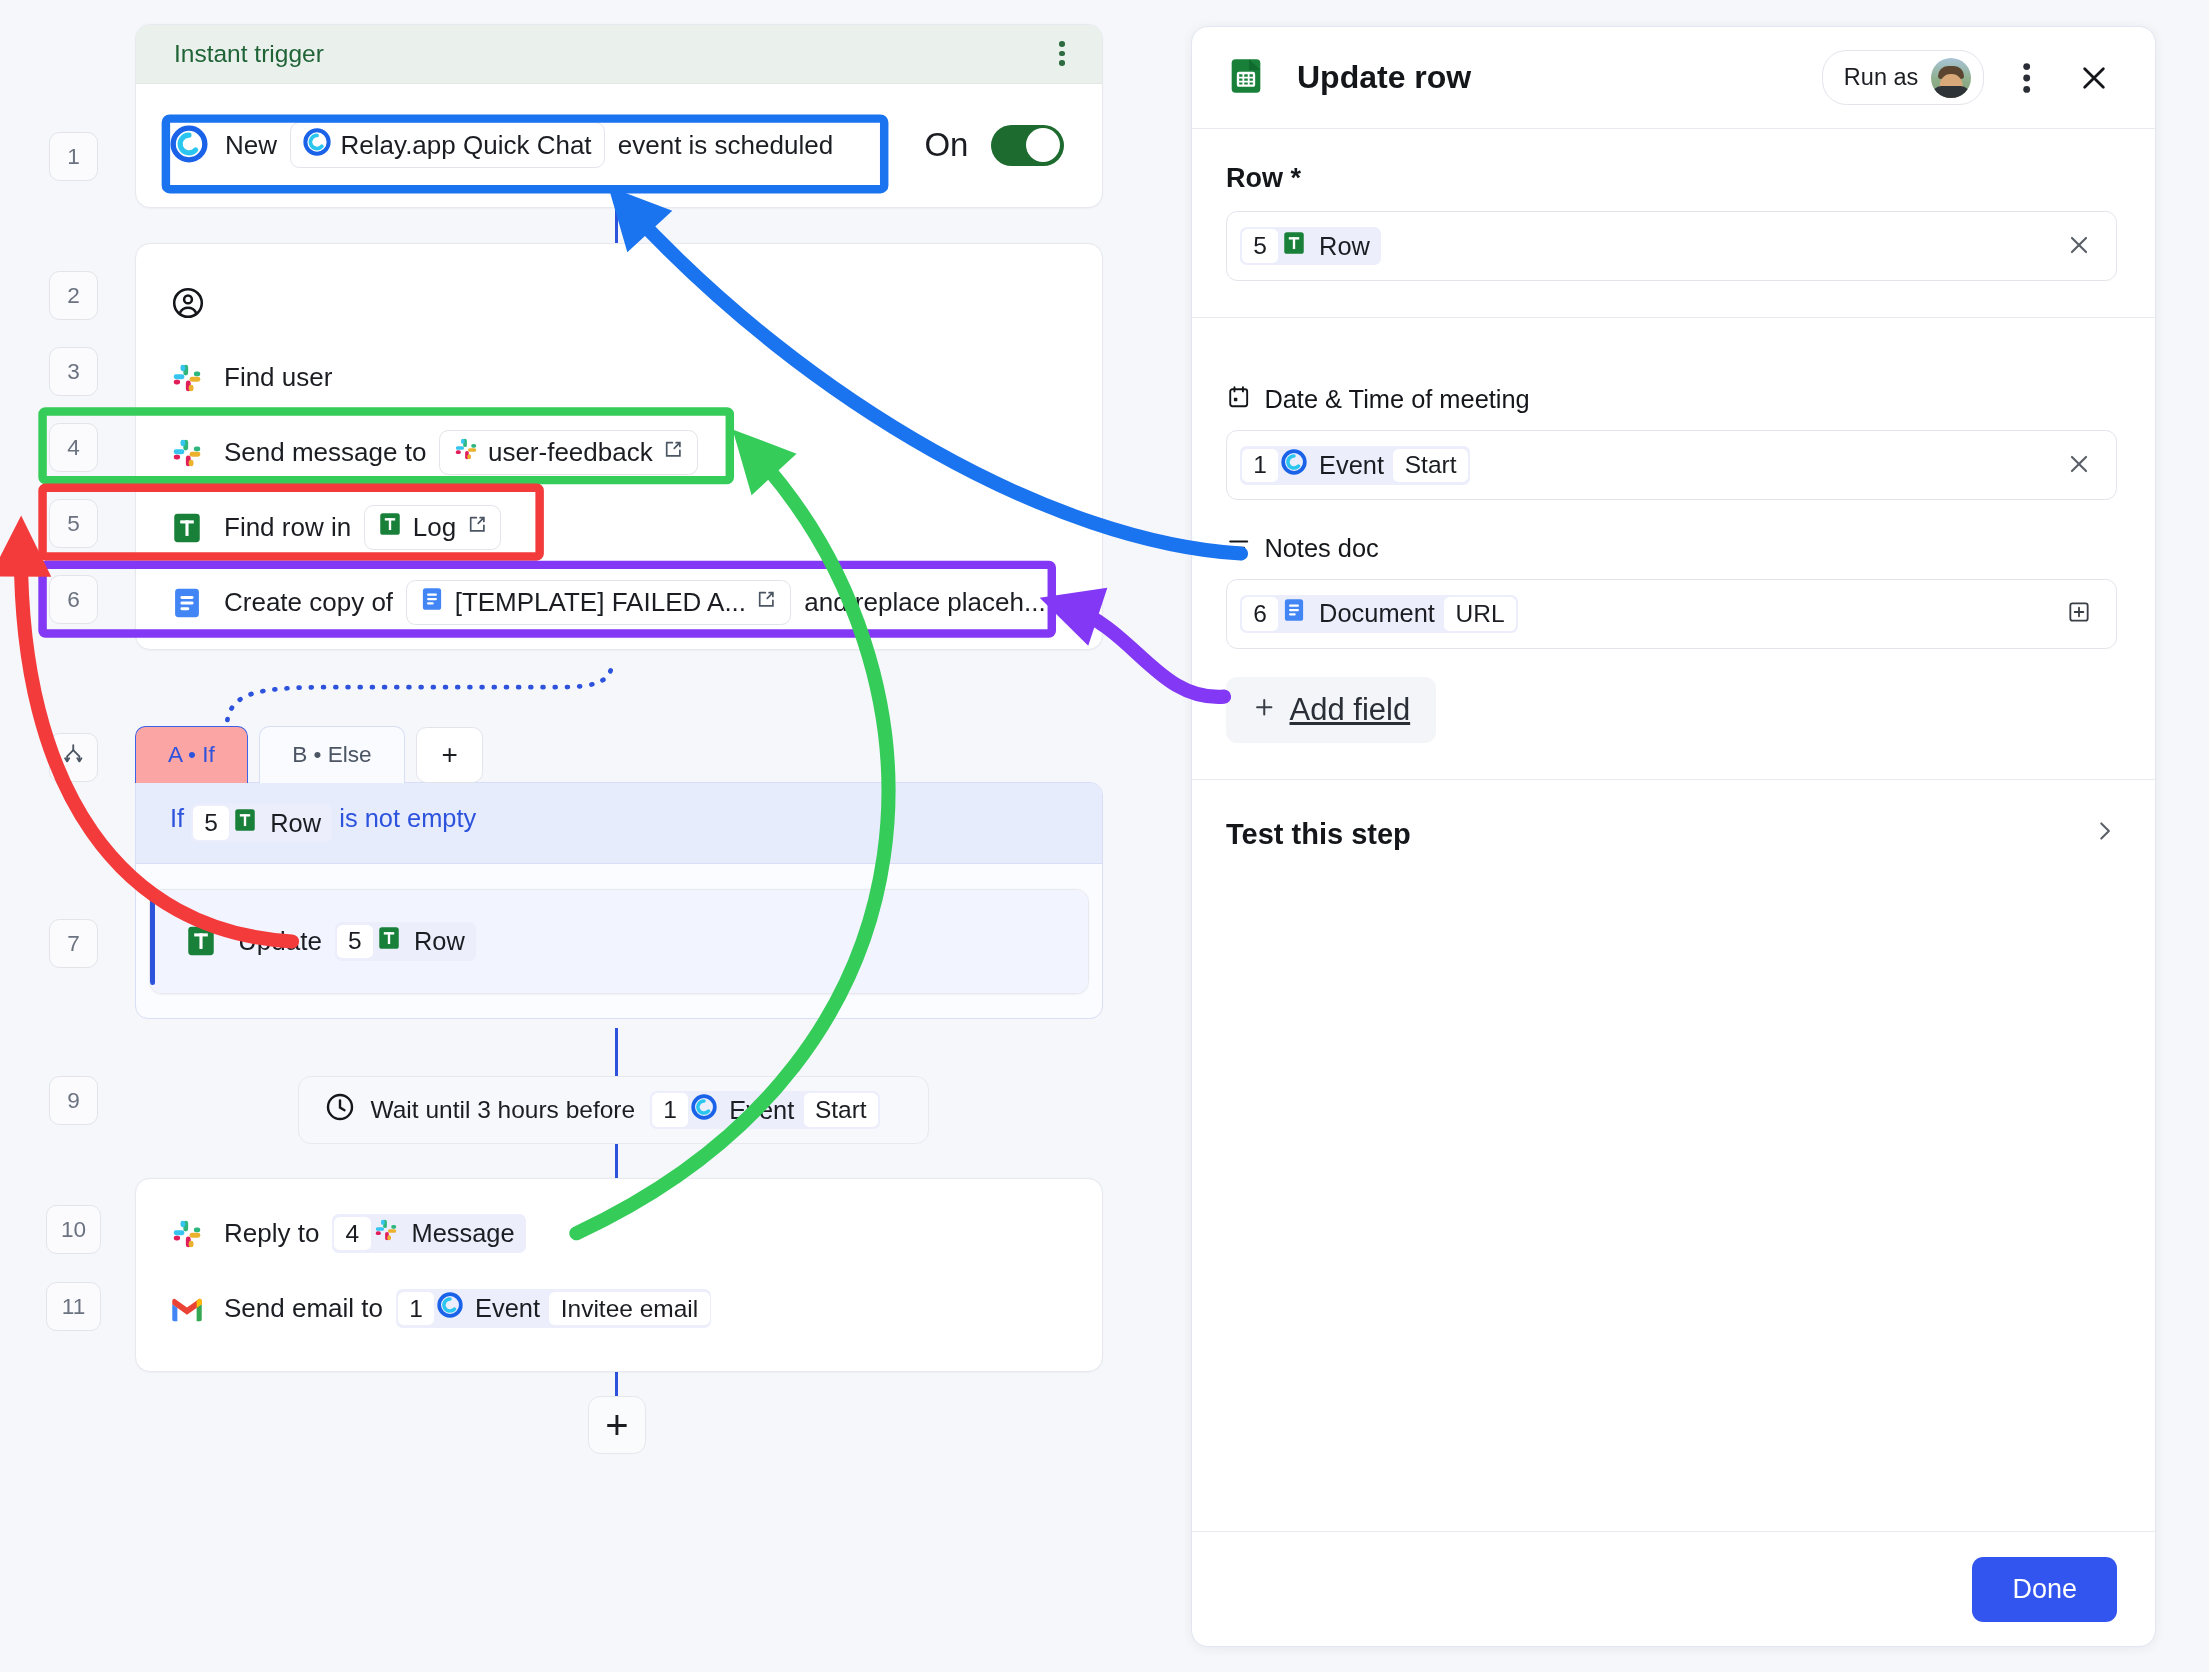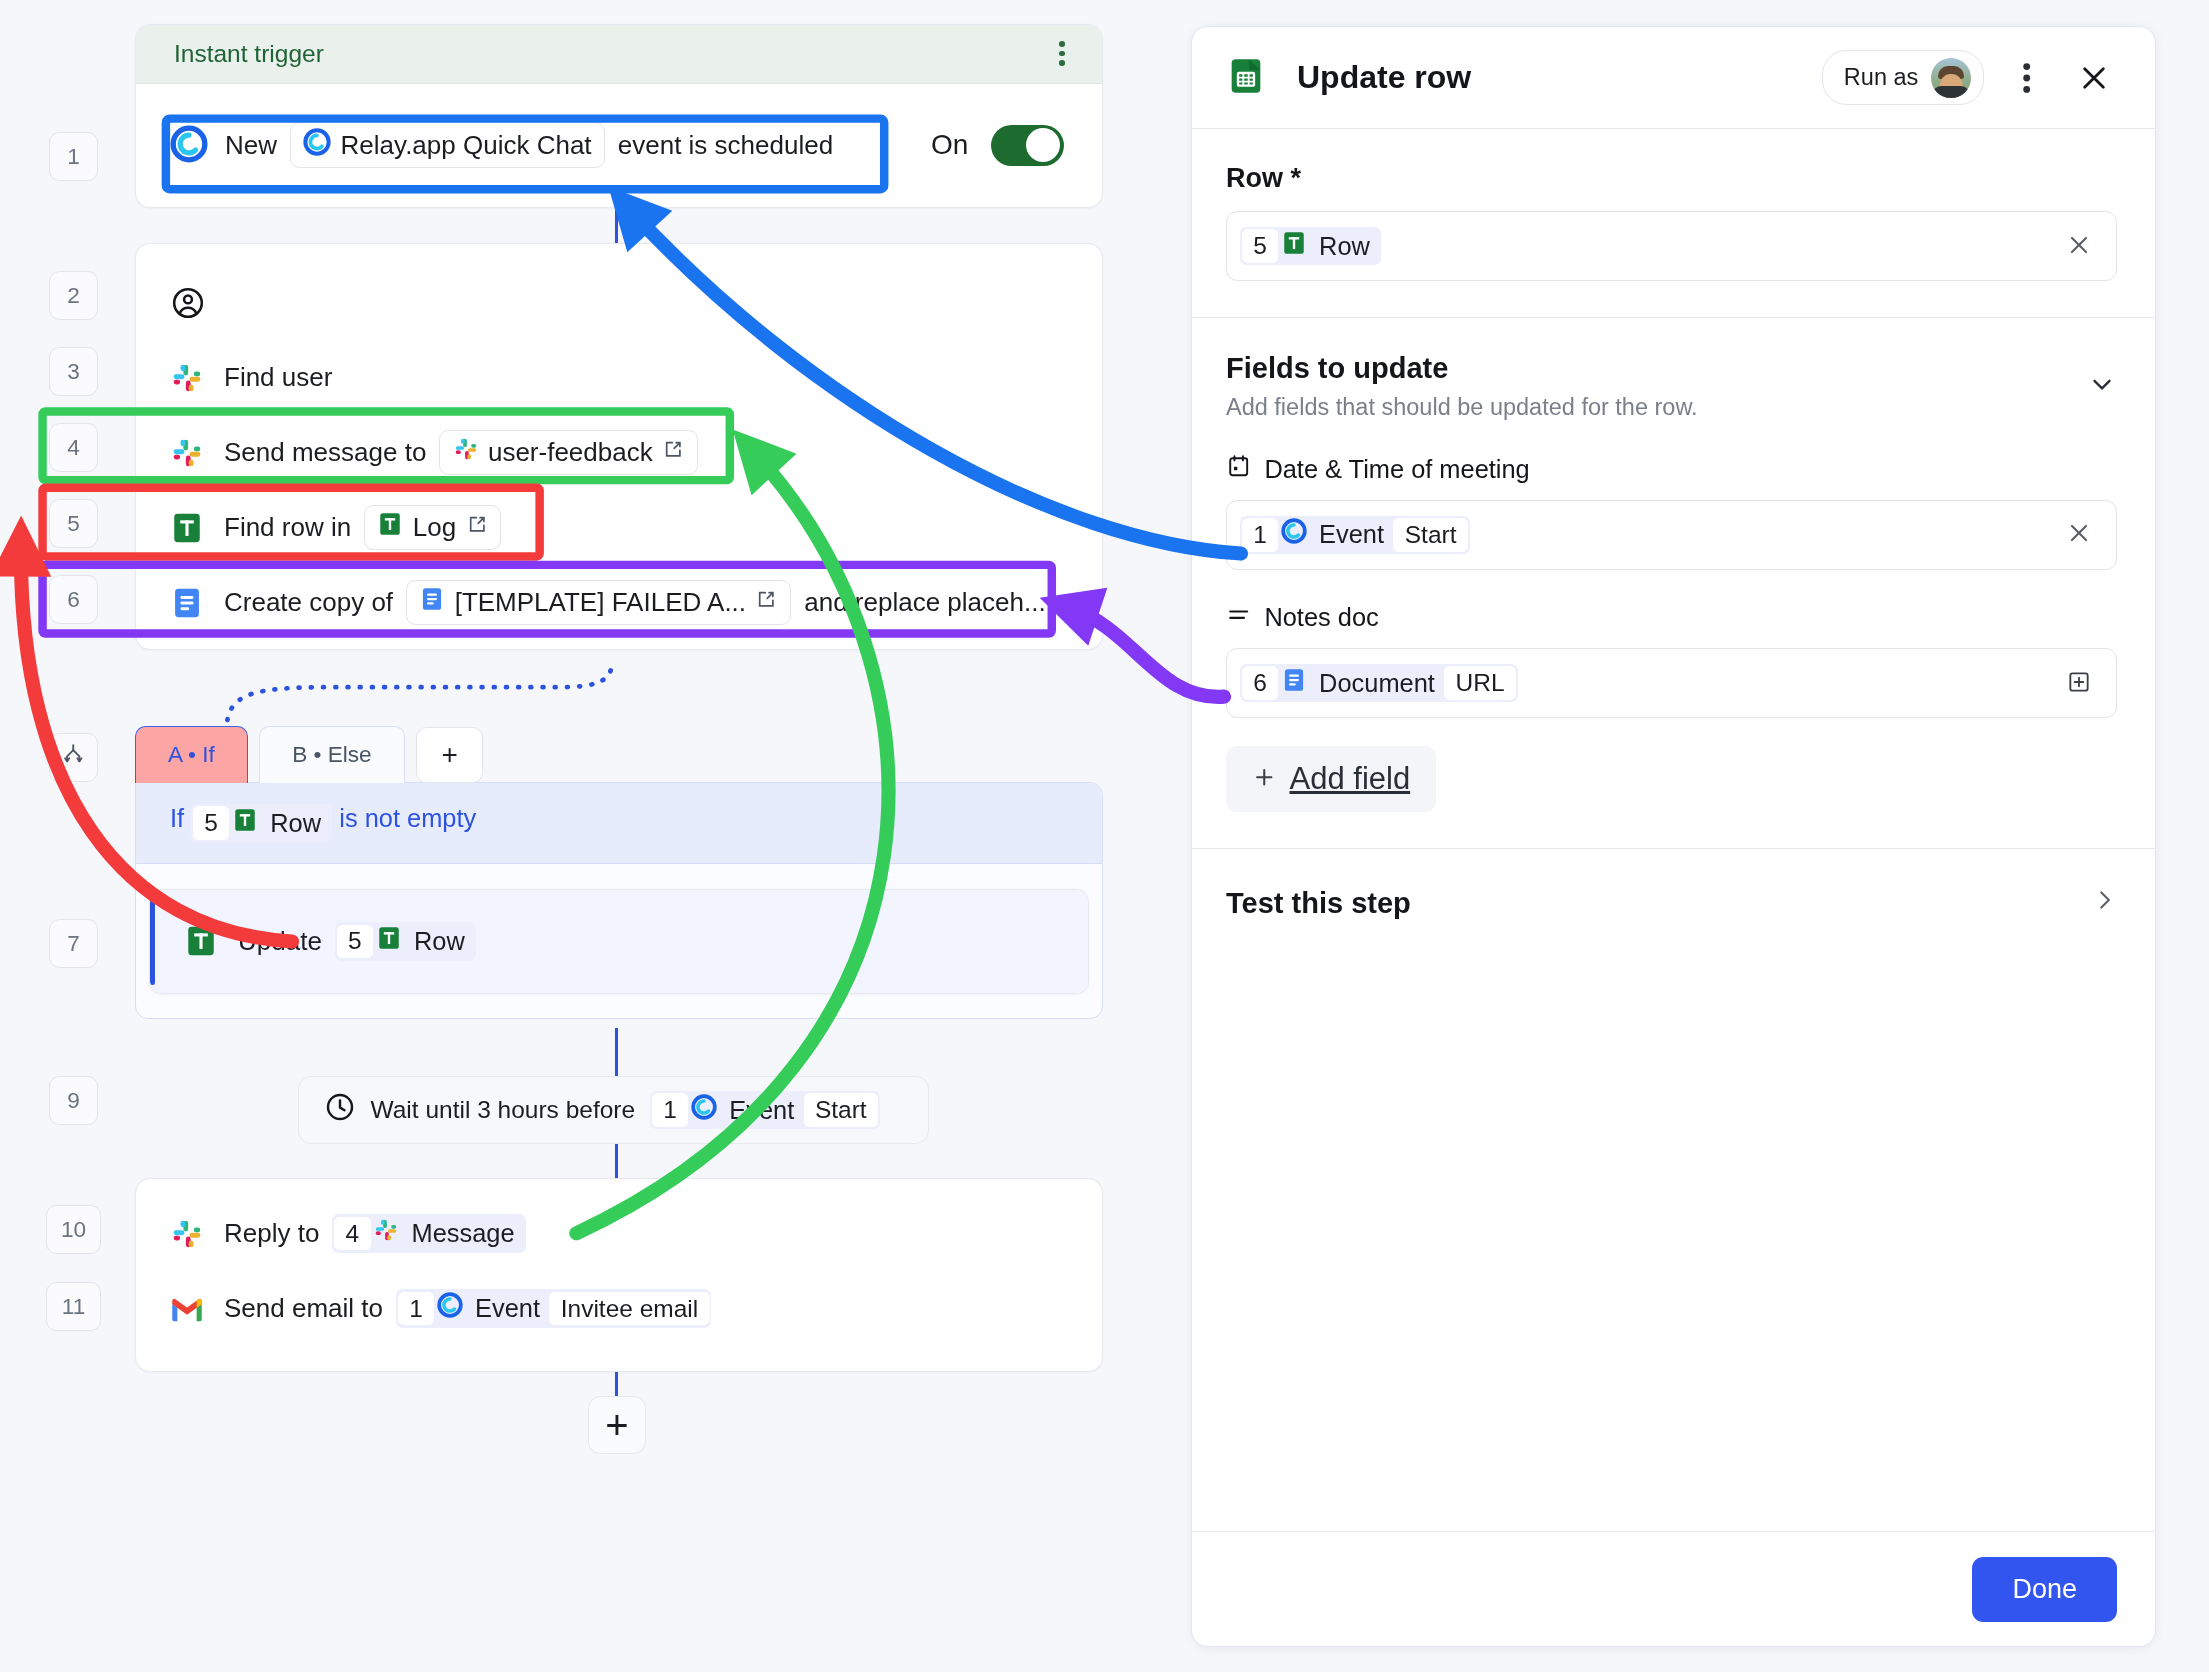--- a/index.html
+++ b/index.html
@@ -48,21 +48,21 @@
   }
   .chip.var {
     background:#eceefc; border:none; border-radius:6.6px; padding:1.9px; gap:0;
   }
   .chip.var .seg {
     background:#fff; border-radius:5.6px; padding:2.8px 11.3px; font-size:24.5px; color:#1b1d22;
   }
   .chip.var .segp { padding:2.8px 9.4px; font-size:25.4px; color:#1b1d22; }
 
   .toggle-wrap { margin-left:auto; display:flex; align-items:center; gap:22.6px; }
-  .toggle-label { font-size:28px; color:#1b1d22; }
+  .toggle-label { font-size:33px; color:#1b1d22; }
   .toggle { width:73px; height:41px; border-radius:22.6px; background:#1d6b2f; position:relative; cursor:pointer; }
   .toggle .knob { position:absolute; right:3.8px; top:3.8px; width:34px; height:34px; border-radius:50%; background:#fff; }
 
   .steps-card { left:135px; top:243px; width:968px; height:407px; padding:21px 0; }
   .step-row { display:flex; align-items:center; height:75px; padding:0 38px 0 34px; }
   .step-row .icon { width:41px; margin-right:13px; display:flex; align-items:center; }
 
   .branch-block {
     position:absolute; left:135px; top:725px; width:968px; height:303px;
   }
@@ -545,31 +545,20 @@
       <span class="spacer"></span>
       <span class="ic">
         <svg width="26" height="26" viewBox="0 0 24 24" fill="none" stroke="#5b6068" stroke-width="2" stroke-linecap="round">
             <path d="M5.5 5.5l13 13M18.5 5.5l-13 13"></path>
           </svg>
       </span>
     </div>
   </div>
 
   <div class="panel-sec">
-    <div style="display:flex; align-items:flex-start;">
-      <div style="flex:1;">
-        <div class="sec-title">Fields to update</div>
-        <div class="sec-sub">Add fields that should be updated for the row.</div>
-      </div>
-      <span class="ic" style="margin-top:17px;">
-        <svg width="30" height="30" viewBox="0 0 24 24" fill="none" stroke="#2a2e36" stroke-width="1.9" stroke-linecap="round" stroke-linejoin="round">
-            <path d="M6 9.5l6 6 6-6"></path>
-          </svg>
-      </span>
-    </div>
 
     
     <div class="sub-label">
       <span class="ic">
         <svg width="25.4" height="25.4" viewBox="0 0 24 24" fill="none" stroke="#14161a" stroke-width="1.8" stroke-linecap="round">
             <rect x="4" y="5" width="16" height="16" rx="2"></rect>
             <path d="M8 3v4M16 3v4"></path>
             <rect x="7.5" y="13" width="3.2" height="3.2" rx="0.6" fill="#14161a" stroke="none"></rect>
           </svg>
       </span>

